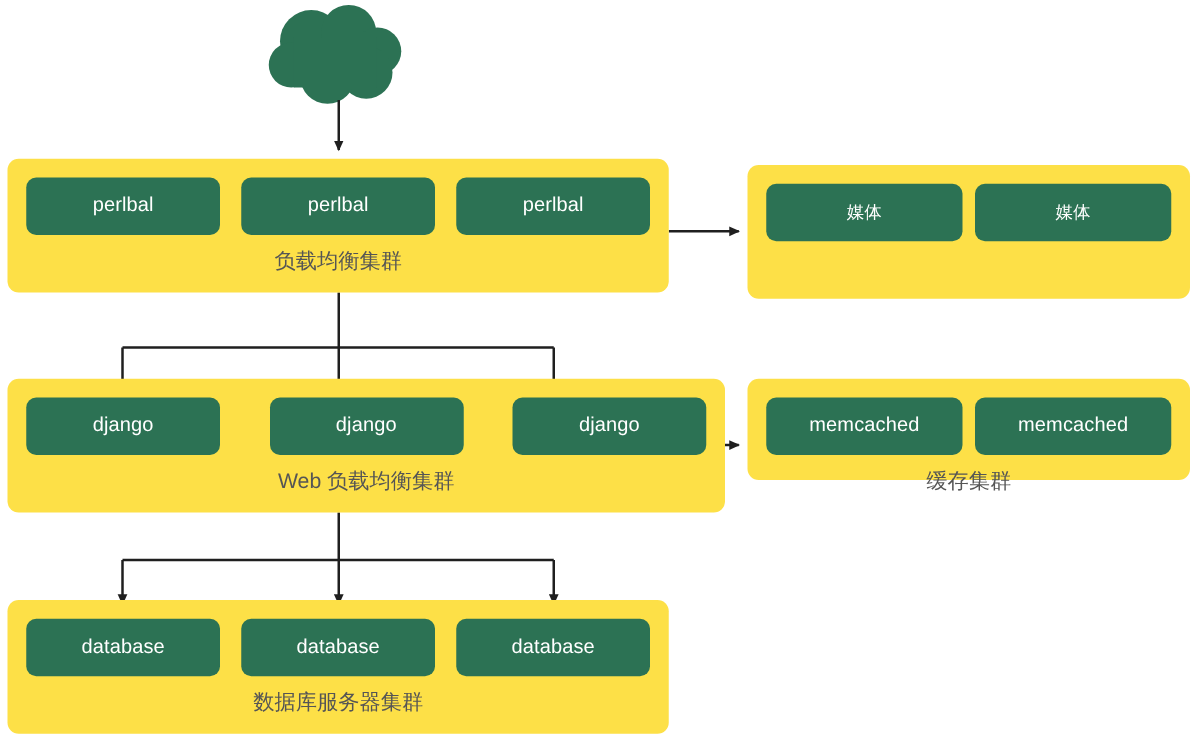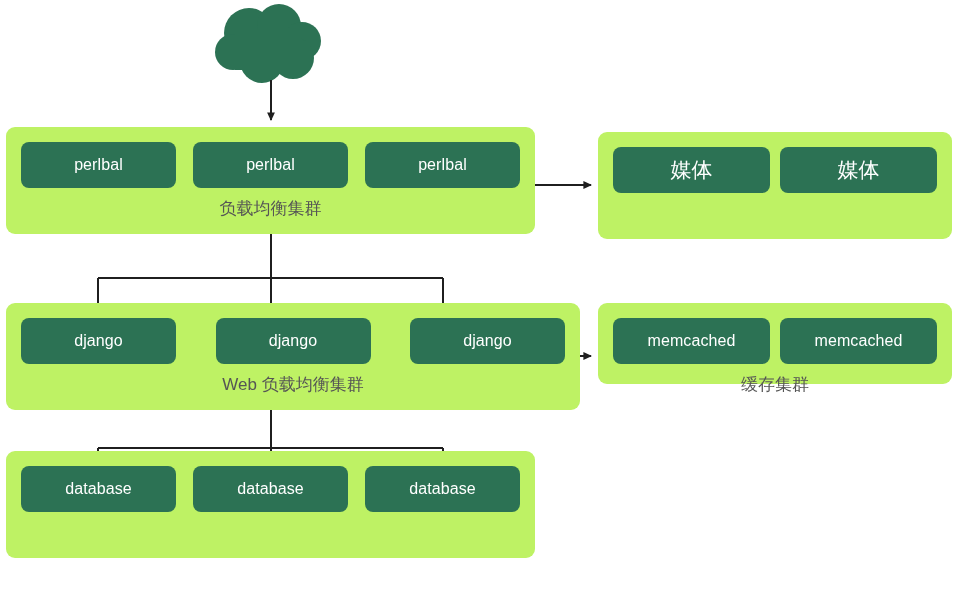--- a/index.html
+++ b/index.html
@@ -14,21 +14,21 @@
   #diagram-canvas {
     position: relative;
     width: 958px;
     height: 590px;
     background: #ffffff;
     overflow: hidden;
   }
   
   .cluster-panel {
     position: absolute;
-    background: #bef264;
+    background: #fde047;
     border-radius: 9px;
     box-sizing: border-box;
   }
   .cluster-nodes {
     position: absolute;
     left: 0;
     right: 0;
     top: 15px;
     height: 46px;
     display: flex;
@@ -43,21 +43,21 @@
     display: flex;
     align-items: center;
     justify-content: center;
     color: #ffffff;
     font-size: 16px;
     letter-spacing: 0.1px;
     box-sizing: border-box;
     height: 46px;
   }
   .node-box.cjk {
-    font-size: 21px;
+    font-size: 14px;
   }
   .cluster-caption {
     position: absolute;
     left: 0;
     right: 0;
     top: 70px;
     text-align: center;
     color: #555555;
     font-size: 17px;
   }
@@ -149,21 +149,22 @@
   </div>
 
   <div class="cluster-panel" style="left:598px; top:303px; width:354px; height:81px;">
     <div class="cluster-nodes">
       <div class="node-box" style="width:157px;">memcached</div>
       <div class="node-box" style="width:157px;">memcached</div>
     </div>
     <div class="cluster-caption">缓存集群</div>
   </div>
 
-  <div class="cluster-panel" style="left:6px; top:451px; width:529px; height:107px;">
+  <div class="cluster-panel" style="left:6px; top:480px; width:529px; height:107px;">
     <div class="cluster-nodes">
       <div class="node-box" style="width:155px;">database</div>
       <div class="node-box" style="width:155px;">database</div>
       <div class="node-box" style="width:155px;">database</div>
     </div>
+    <div class="cluster-caption">数据库服务器集群</div>
   </div>
 
 </div>
 
 </body></html>

